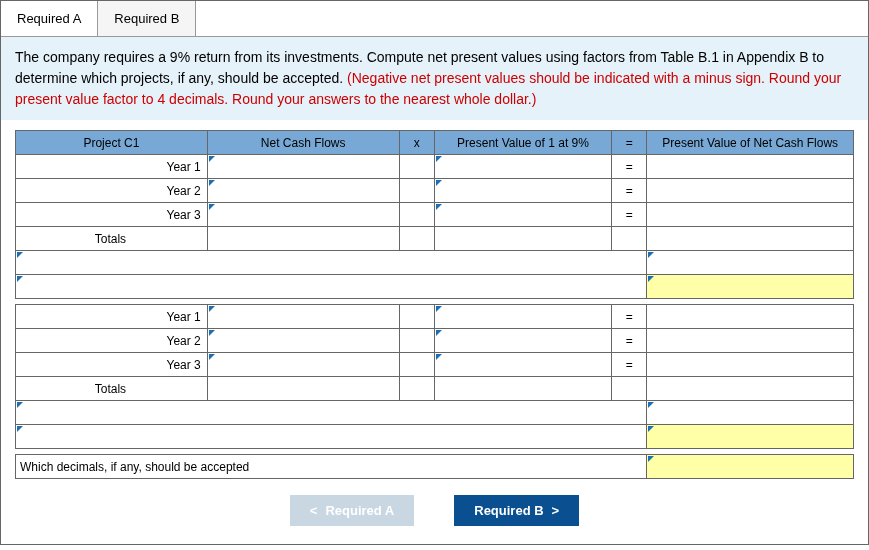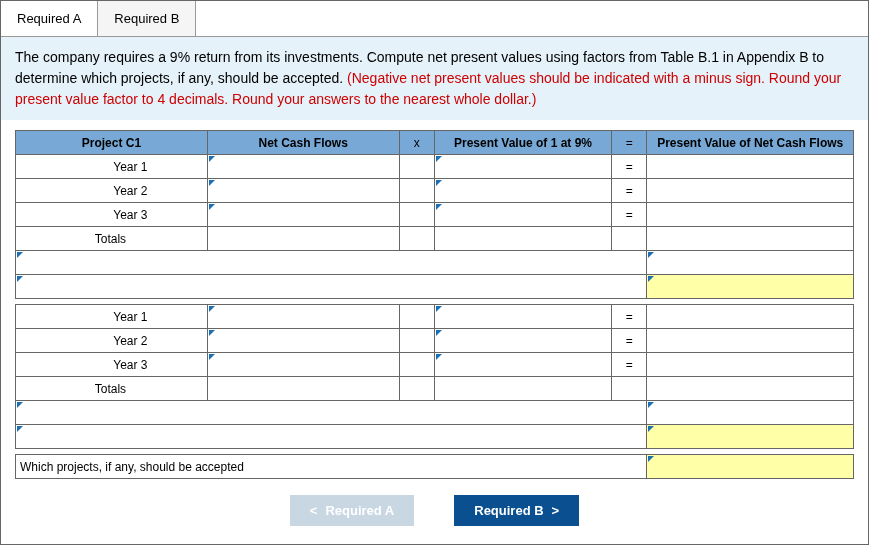--- a/index.html
+++ b/index.html
@@ -6,23 +6,23 @@
 body{font-family:Arial,sans-serif;font-size:13px;color:#000;background:#fff}
 .container{width:869px;border:1px solid #666}
 .tabs{display:flex;border-bottom:1px solid #999}
 .tab{padding:10px 16px;border-right:1px solid #999;cursor:pointer;background:#f5f5f5}
 .tab.active{background:#fff;font-weight:normal}
 .instructions{background:#e6f2fa;padding:10px 14px;line-height:1.5;font-size:14px}
 .red-text{color:#c00}
 .table-area{padding:10px 14px 4px}
 table{border-collapse:collapse;width:100%}
 td,th{border:1px solid #666;padding:4px 6px;height:24px;font-size:12px;text-align:center;vertical-align:middle}
-.hdr-blue{background:#78a9d6;font-weight:bold}
+.hdr-blue{background:#78a9d6;font-weight:normal}
 .sym{width:18px;font-weight:normal}
-.label-cell{text-align:center;padding-left:44px}
+.label-cell{text-align:right;padding-left:44px}
 .totals-cell{text-align:center;padding-left:4px}
 .no-border{border:none}
 .input-cell{position:relative;background:#fff}
 .input-cell::before{content:"";position:absolute;top:1px;left:1px;width:0;height:0;border-top:6px solid #1a6fb5;border-right:6px solid transparent}
 .yellow-cell{background:#ffffa8;position:relative}
 .yellow-cell::before{content:"";position:absolute;top:1px;left:1px;width:0;height:0;border-top:6px solid #1a6fb5;border-right:6px solid transparent}
 .nav-area{display:flex;justify-content:center;gap:40px;padding:12px 0 18px}
 .nav-btn{padding:8px 20px;font-size:13px;font-weight:bold;cursor:pointer;border:none;display:flex;align-items:center;gap:8px}
 .nav-prev{background:#c9d7e3;color:#fff}
 .nav-next{background:#0a4f8f;color:#fff}
@@ -150,21 +150,21 @@
       </tr>
       <tr>
         <td class="input-cell" colspan="5"></td>
         <td class="yellow-cell"></td>
       </tr>
       <tr>
             <td colspan="6" class="no-border" style="height:6px;padding:0"></td>
           </tr>
 
       <tr>
-        <td class="question-cell" colspan="5">Which projects, if any, should be accepted</td>
+        <td class="question-cell" colspan="5">Which decimals, if any, should be accepted</td>
         <td class="yellow-cell"></td>
       </tr>
     </tbody>
       </table>
   </div>
 
   <div class="nav-area">
     <button class="nav-btn nav-prev">
       <span>&lt;</span>
       <span>Required A</span>

